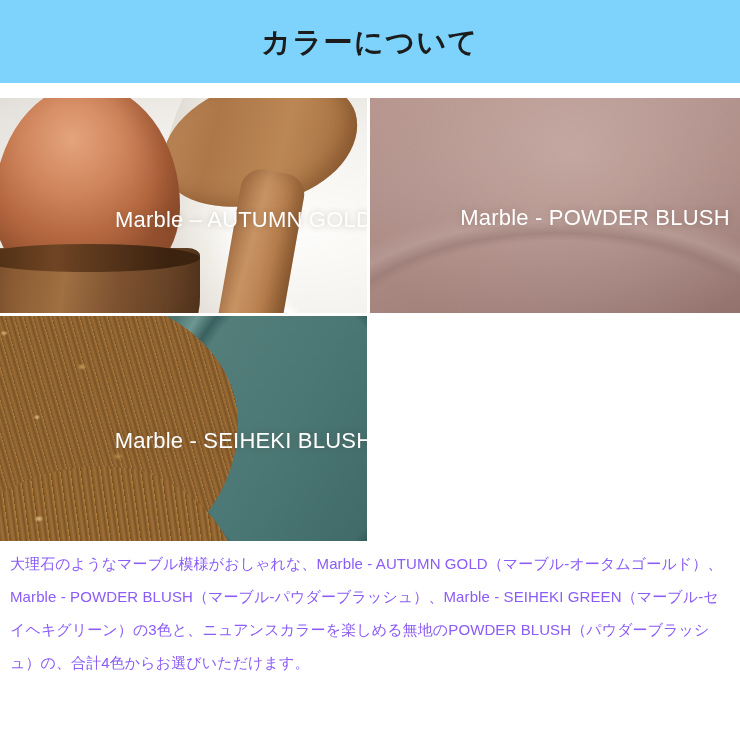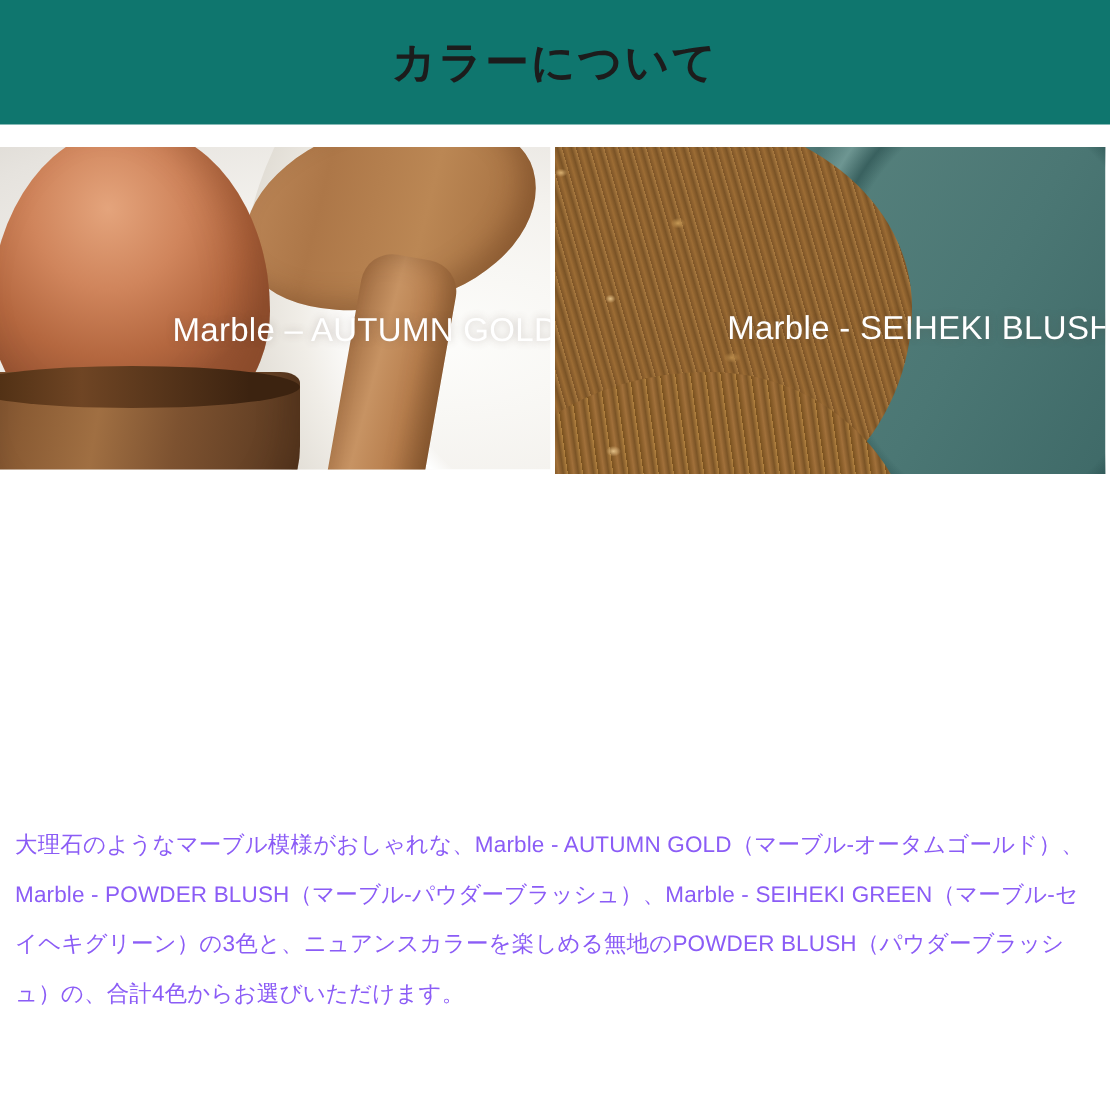--- a/index.html
+++ b/index.html
@@ -9,21 +9,21 @@
     background: #ffffff;
     font-family: "Liberation Sans", "DejaVu Sans", sans-serif;
     overflow: hidden;
   }
   .page { position: relative; width: 740px; height: 740px; background:#fff; }
 
   
   .header-band {
     position: absolute; left: 0; top: 0;
     width: 740px; height: 83px;
-    background: #0f766e;
+    background: #7dd3fc;
     display: flex; align-items: center; justify-content: center;
   }
   .header-title {
     font-size: 29px;
     font-weight: 700;
     color: #1c1c1c;
     letter-spacing: 1.5px;
     line-height: 1;
     transform: translateY(1px);
   }
@@ -215,20 +215,27 @@
         <div class="spoon-bowl"></div>
         <div class="spoon-handle"></div>
 
         <div class="egg"></div>
         <div class="cup"></div>
         <div class="cup-lip"></div>
       </div>
       <div class="caption cap-shift-1">Marble – AUTUMN GOLD</div>
     </div>
 
+    <div class="cell r1c2">
+      <div class="photo p2">
+        <div class="sheen"></div>
+        <div class="rim"></div>
+      </div>
+      <div class="caption cap-shift-2">Marble - POWDER BLUSH</div>
+    </div>
 
     <div class="cell r2c1">
       <div class="photo p3">
         <div class="plate-edge"></div>
         <div class="granola"></div>
         <div class="granola2"></div>
       </div>
       <div class="caption cap-shift-3">Marble - SEIHEKI BLUSH</div>
     </div>
 

